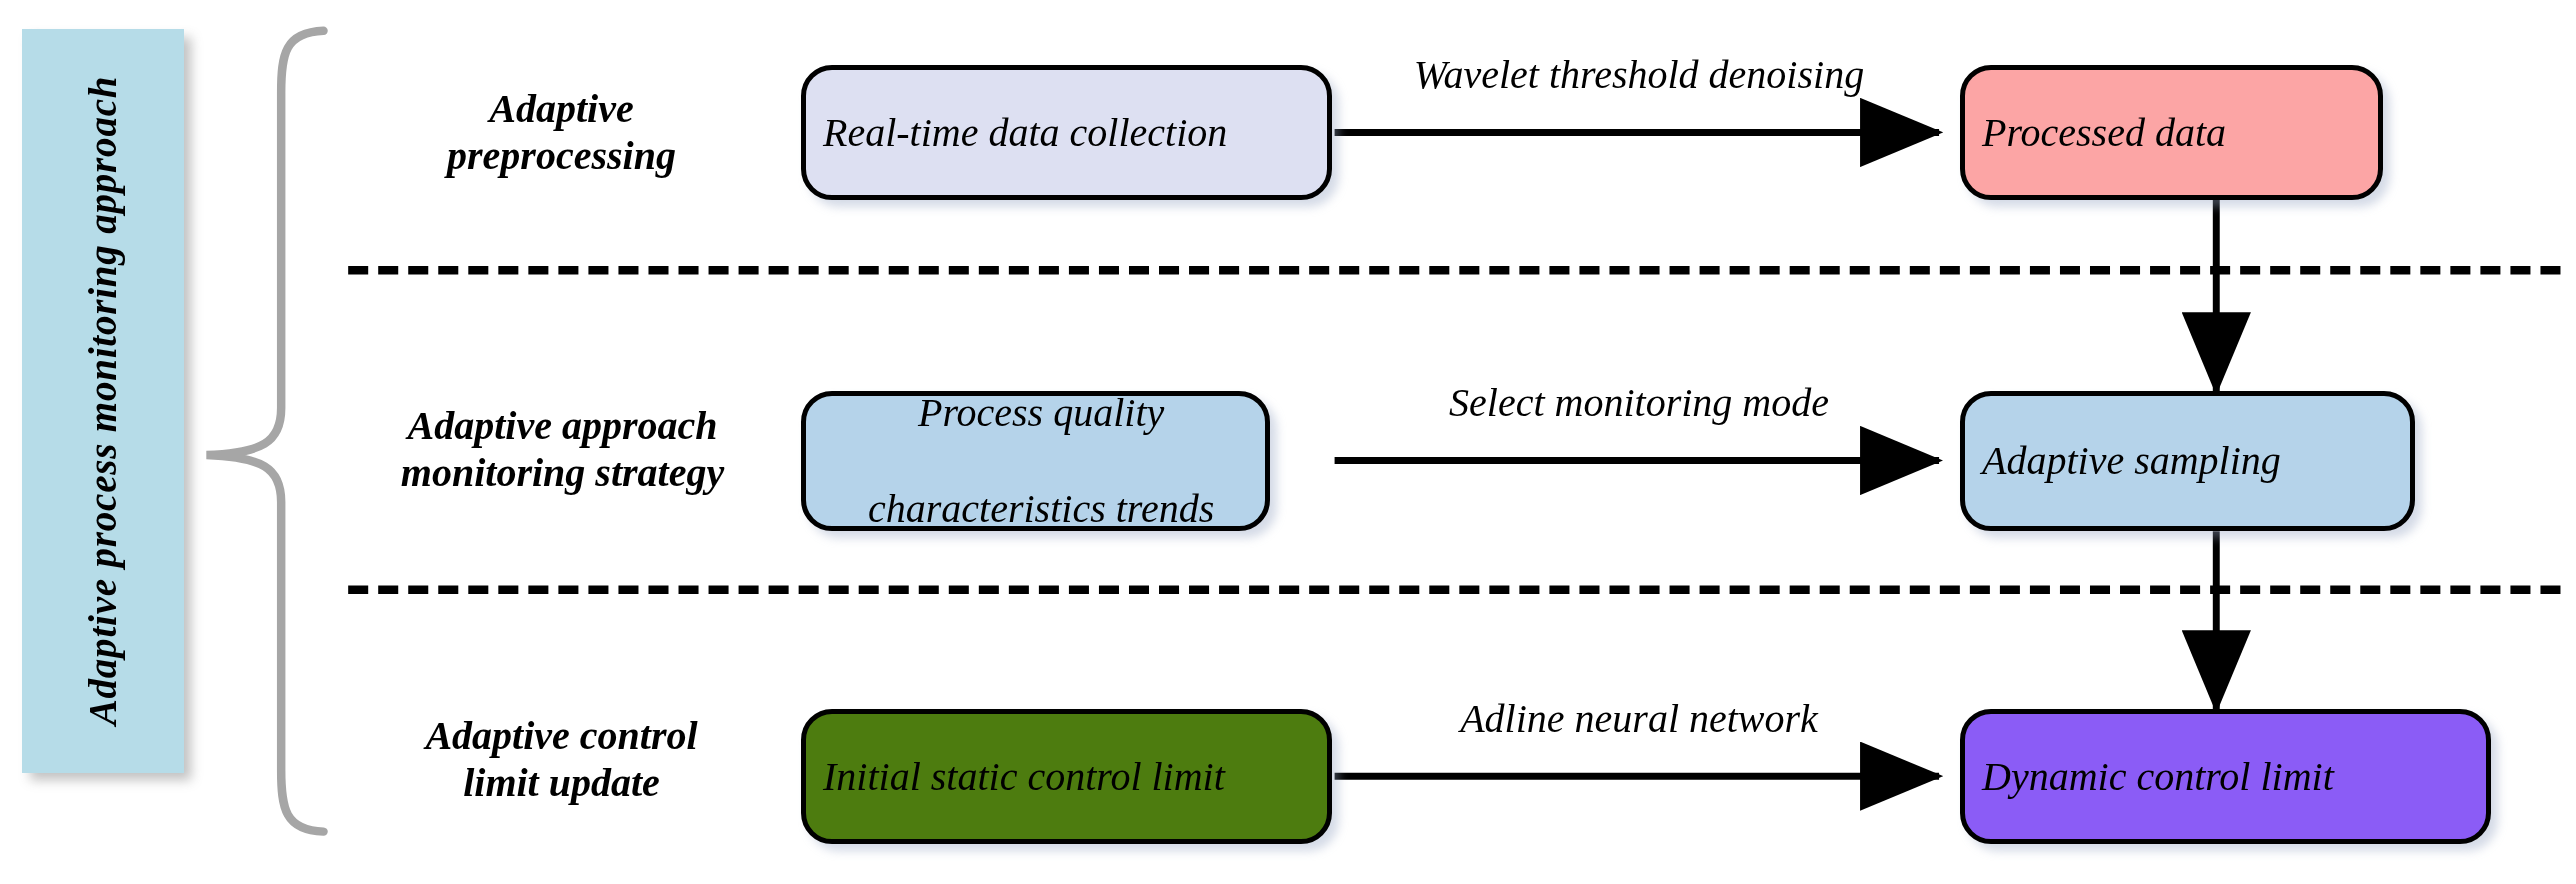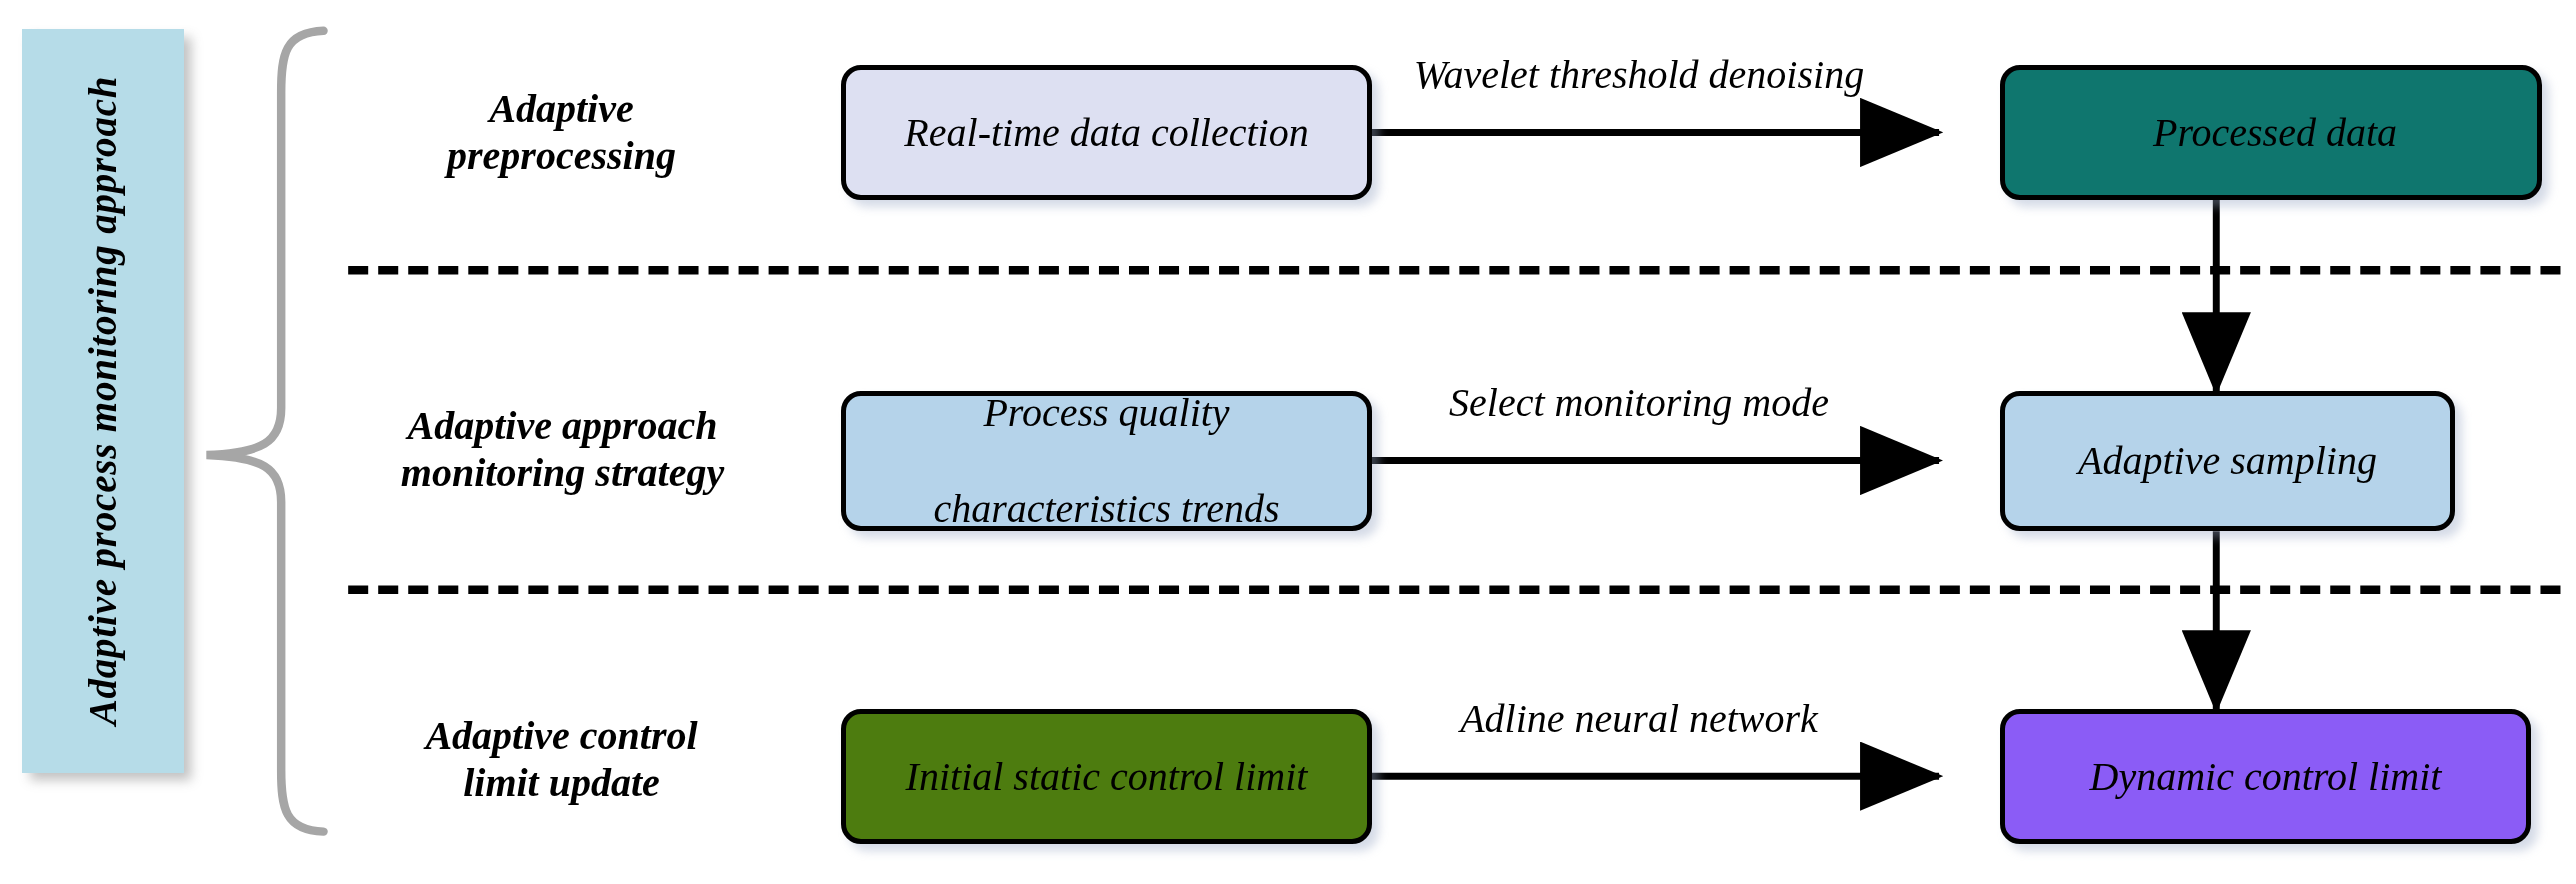--- a/index.html
+++ b/index.html
@@ -68,32 +68,30 @@
     font-style: italic;
     font-size: 40px;
     color: #000;
     white-space: nowrap;
     font-family: "Liberation Serif", "DejaVu Serif", serif;
   }
   .node {
     position: absolute;
     box-sizing: border-box;
     border: 5.4px solid #000000;
-    border-radius: 20px;
+    border-radius: 31px;
     display: flex;
     align-items: center;
-    justify-content: center;
     text-align: center;
     font-style: italic;
     font-size: 40px;
     line-height: 1.2;
     color: #000;
     box-shadow: 7px 7px 10px rgba(150,165,195,0.40);
     font-family: "Liberation Serif", "DejaVu Serif", serif;
-    margin-left: 40px;
   }
   .node span { display: block; padding: 0 17px; }
 </style>
 </head>
 <body>
 
 <div id="canvas">
 
   <div class="vlabel-box"></div>
   <div class="vlabel-text">
@@ -141,25 +139,25 @@
 
   <div class="stage-label" style="left:400px; top:712px; width:323px;">
     <div>Adaptive control</div>
     <div>limit update</div>
   </div>
 
   <div class="node" style="left:801px; top:65px; width:531px; height:135px; background:#dde0f2;">
     <span>Real-time data collection</span>
   </div>
 
-  <div class="node" style="left:1960px; top:65px; width:542px; height:135px; background:#0f766e;padding-left:8px;">
+  <div class="node" style="left:1960px; top:65px; width:423px; height:135px; background:#fca5a5;">
     <span>Processed data</span>
   </div>
 
-  <div class="node" style="left:801px; top:391px; width:531px; height:140px; background:#b5d3ea;">
+  <div class="node" style="left:801px; top:391px; width:469px; height:140px; background:#b5d3ea;padding-left:28px;">
     <span>
       <span>Process quality</span><br>
       <span>characteristics trends</span>
     </span>
   </div>
 
   <div class="node" style="left:1960px; top:391px; width:455px; height:140px; background:#b5d3ea;">
     <span>Adaptive sampling</span>
   </div>
 

